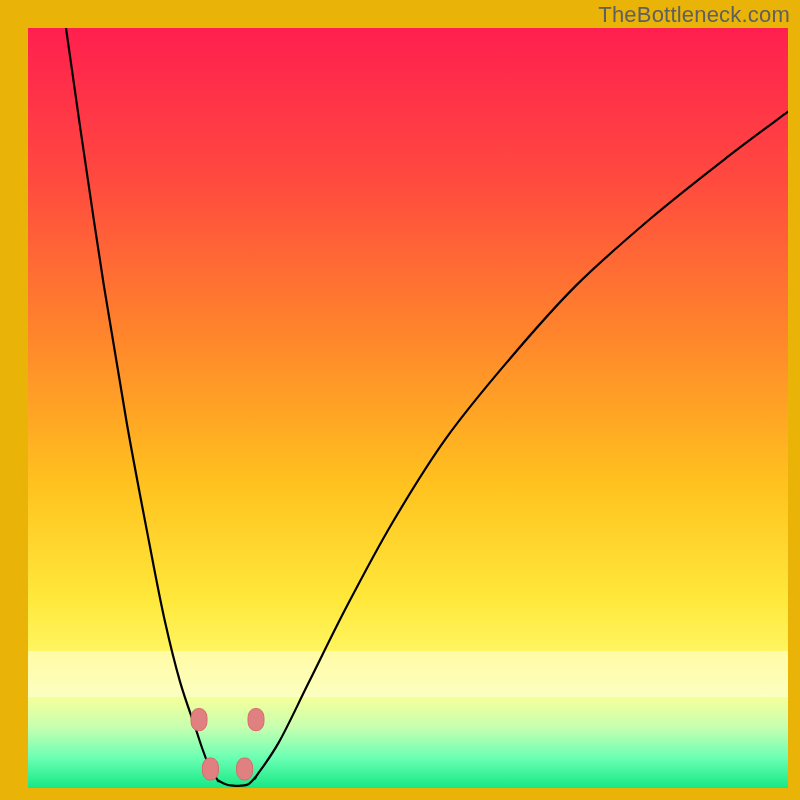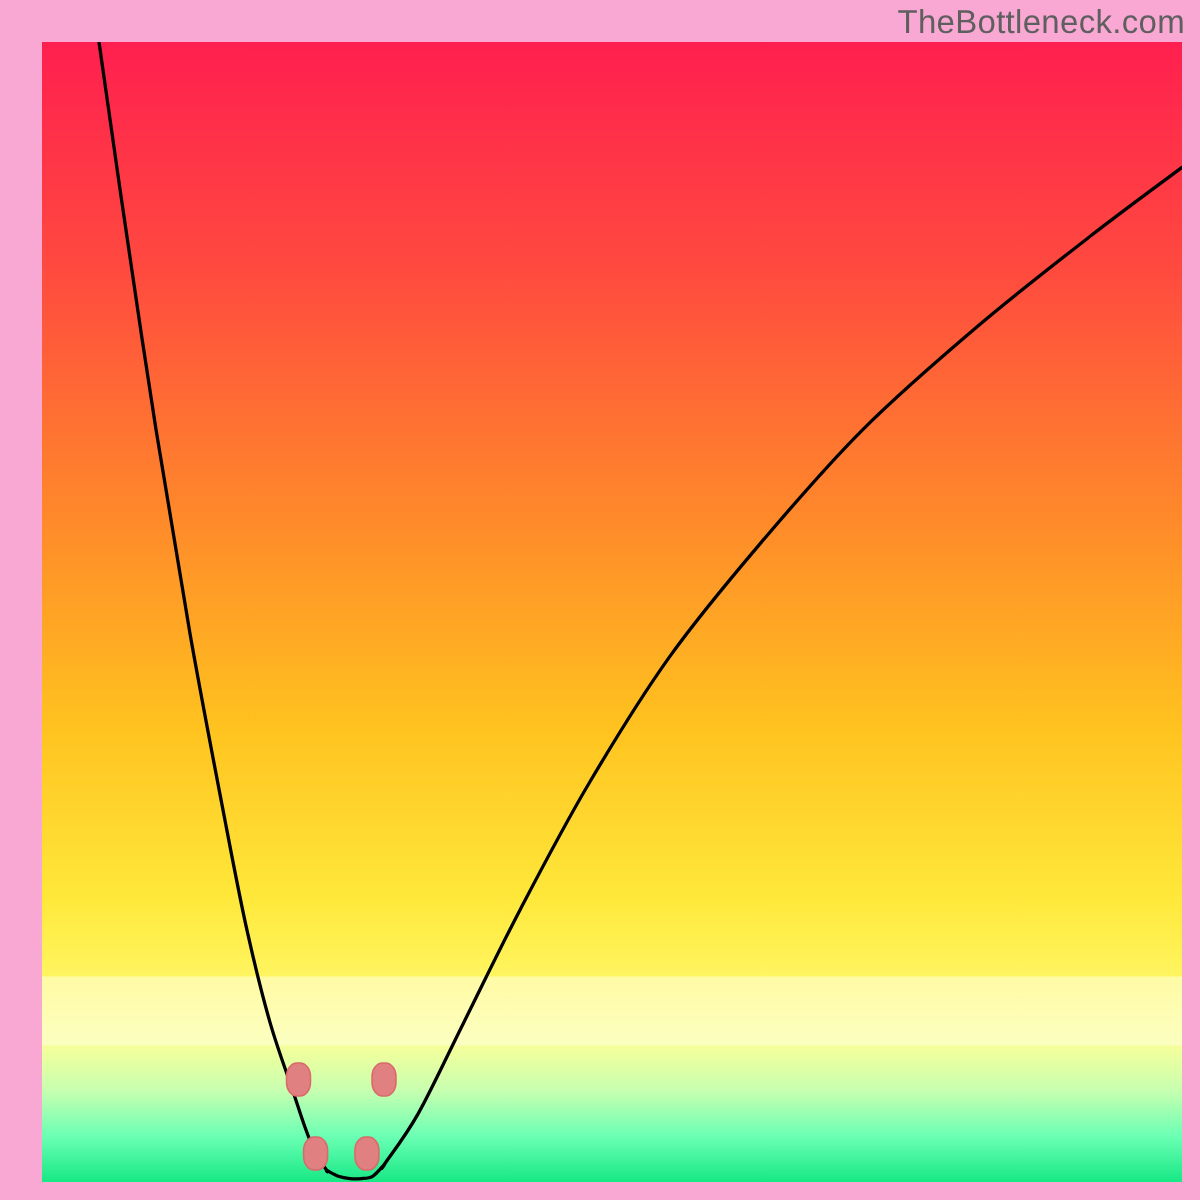--- a/index.html
+++ b/index.html
@@ -7,21 +7,21 @@
     padding: 0;
     width: 800px;
     height: 800px;
     background: #000;
     overflow: hidden;
     font-family: Arial, Helvetica, sans-serif;
   }
   .frame {
     position: absolute;
     inset: 0;
-    background: #f9a8d4;
+    background: #eab308;
   }
   .watermark {
     position: absolute;
     top: 2px;
     right: 10px;
     color: #5f5f5f;
     font-size: 22px;
     letter-spacing: 0.2px;
     z-index: 20;
   }

